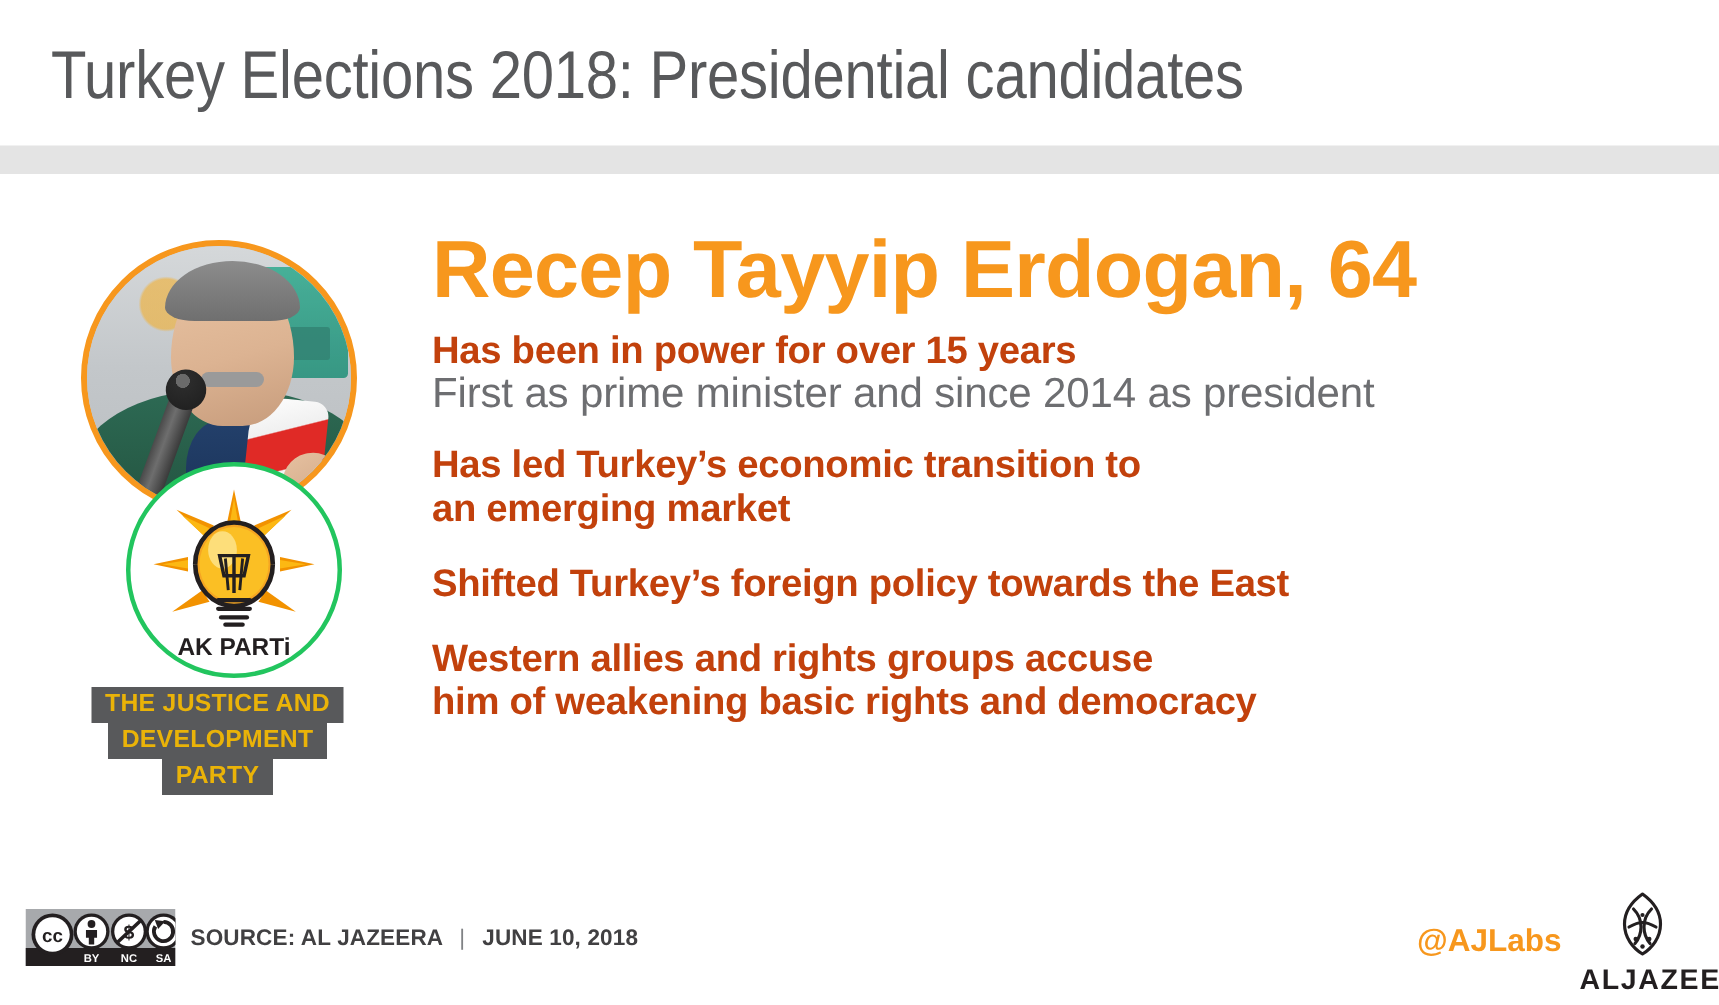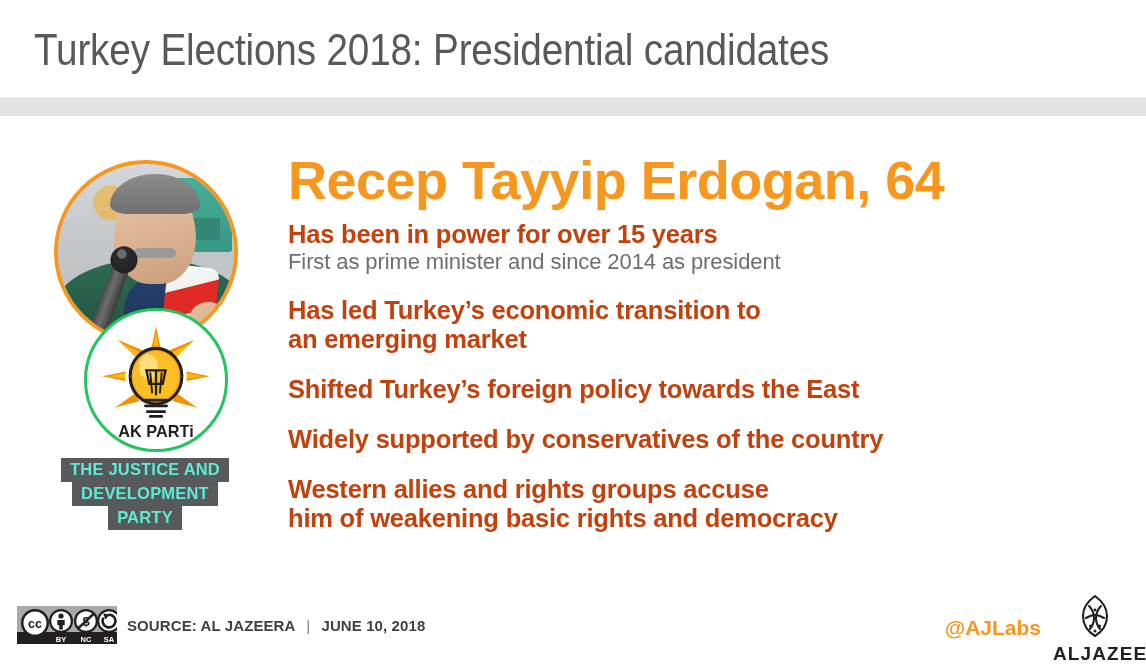--- a/index.html
+++ b/index.html
@@ -200,21 +200,21 @@
     position: absolute;
     left: 0;
     top: 298px;
     width: 222px;
     display: flex;
     flex-direction: column;
     align-items: center;
   }
   .party-name-line {
     background: #58595b;
-    color: #5eead4;
+    color: #eab308;
     font-size: 16.5px;
     line-height: 21px;
     font-weight: bold;
     letter-spacing: 0.2px;
     padding: 1px 9px 2px 9px;
     white-space: nowrap;
   }
 
   
   .right-col {
@@ -243,21 +243,21 @@
   .fact:last-child { margin-bottom: 0; }
   .fact-main {
     font-size: 25.5px;
     line-height: 29px;
     font-weight: bold;
     color: #c2410c;
     letter-spacing: -0.2px;
     white-space: pre-line;
   }
   .fact-sub {
-    font-size: 22px;
+    font-size: 28px;
     line-height: 26px;
     font-weight: 300;
     color: #6d6e71;
     letter-spacing: -0.1px;
   }
 
   
   .footer {
     position: absolute;
     left: 0;
@@ -394,23 +394,20 @@
         <div class="fact-sub">First as prime minister and since 2014 as president</div>
       </li>
       <li class="fact">
         <div class="fact-main">Has led Turkey’s economic transition to
 an emerging market</div>
       </li>
       <li class="fact">
         <div class="fact-main">Shifted Turkey’s foreign policy towards the East</div>
       </li>
       <li class="fact">
-        <div class="fact-main">Widely supported by conservatives of the country</div>
-      </li>
-      <li class="fact">
         <div class="fact-main">Western allies and rights groups accuse
 him of weakening basic rights and democracy</div>
       </li>
     </ul>
   </div>
 
   <div class="footer">
 
     <div class="cc-badge">
       <svg width="100" height="38" viewBox="0 0 100 38" xmlns="http://www.w3.org/2000/svg">

